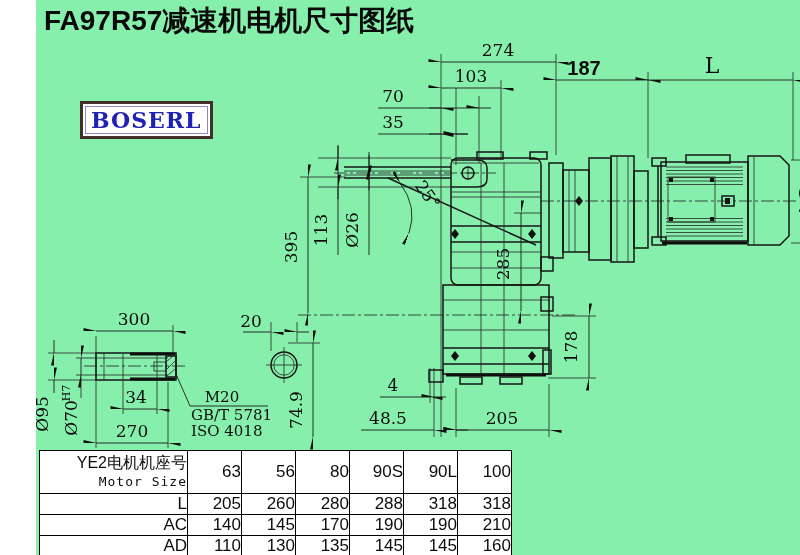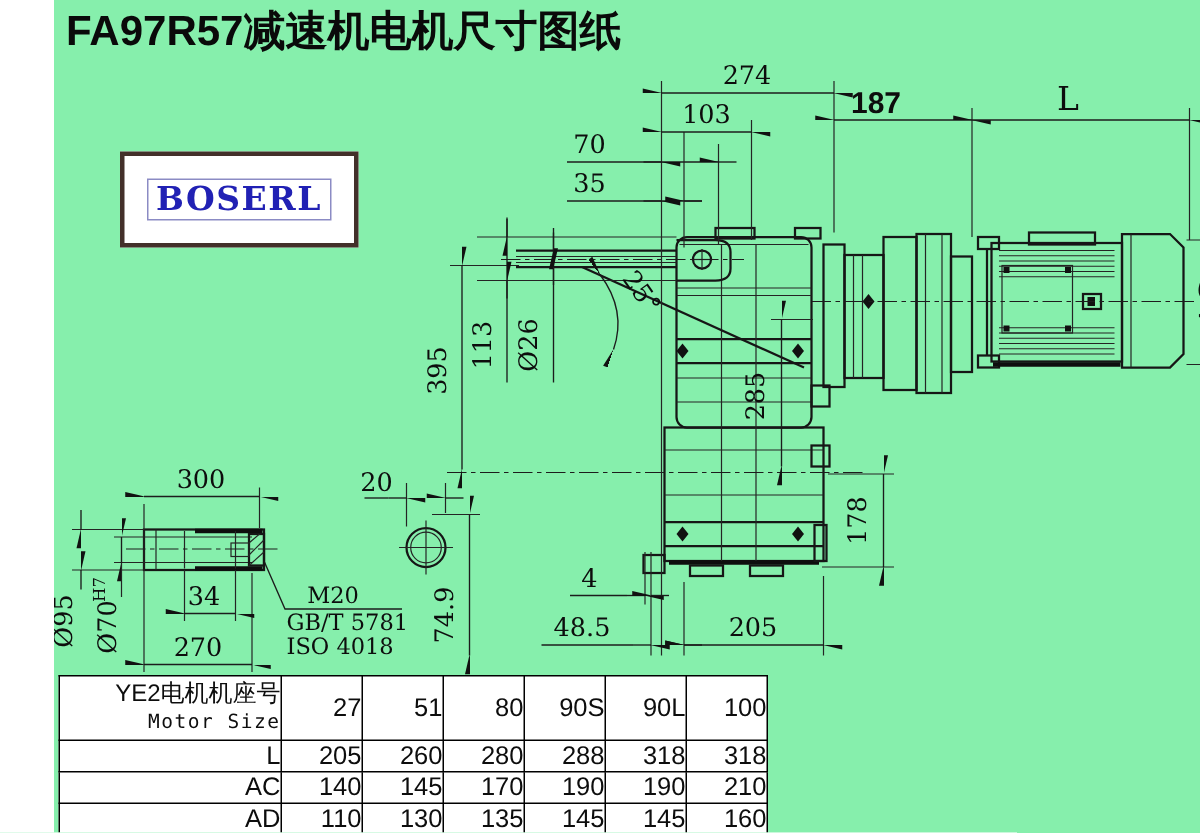--- a/index.html
+++ b/index.html
@@ -1,20 +1,20 @@
 <!DOCTYPE html>
 <html><head>
 <meta charset="utf-8">
 <style>
   html,body{margin:0;padding:0;background:#fff;}
   .page{position:relative;width:800px;height:555px;background:#86efac;overflow:hidden;
         font-family:"Liberation Sans",sans-serif;margin-left:36px;}
   .title{position:absolute;left:8px;top:2px;font-size:28px;font-weight:bold;color:#0a0a0a;
          font-family:"Liberation Sans",sans-serif;white-space:nowrap;}
-  .logo{position:absolute;left:44px;top:101px;border:3px solid #43302a;background:#fff;padding:15px;}
+  .logo{position:absolute;left:44px;top:101px;border:3px solid #43302a;background:#fff;padding:2px;}
   .logo-inner{display:block;border:1px solid #8b8bc4;padding:0 5px;
               font-family:"DejaVu Serif",serif;font-weight:bold;font-size:22px;line-height:26px;
               color:#2121b4;letter-spacing:1px;}
   svg.draw{position:absolute;left:0;top:0;}
 
   
   .ln{stroke:#161616;stroke-width:1.5;fill:none;}
   .lt{stroke:#242424;stroke-width:0.8;fill:none;}
   .thk{stroke:#0e0e0e;stroke-width:3;fill:none;}
   .dim{stroke:#1c1c1c;stroke-width:0.9;fill:none;}
@@ -294,22 +294,22 @@
         <col style="width:54px">
         <col style="width:54px">
         <col style="width:54px">
     </colgroup>
     <tbody>
         <tr class="hrow">
       <td>
         <div class="hcell">YE2电机机座号</div>
         <div class="hcell hc-en">Motor Size</div>
       </td>
-      <td>27</td>
-      <td>51</td>
+      <td>63</td>
+      <td>56</td>
       <td>80</td>
       <td>90S</td>
       <td>90L</td>
       <td>100</td>
     </tr>
     <tr class="drow">
       <td>L</td>
       <td>205</td>
       <td>260</td>
       <td>280</td>

